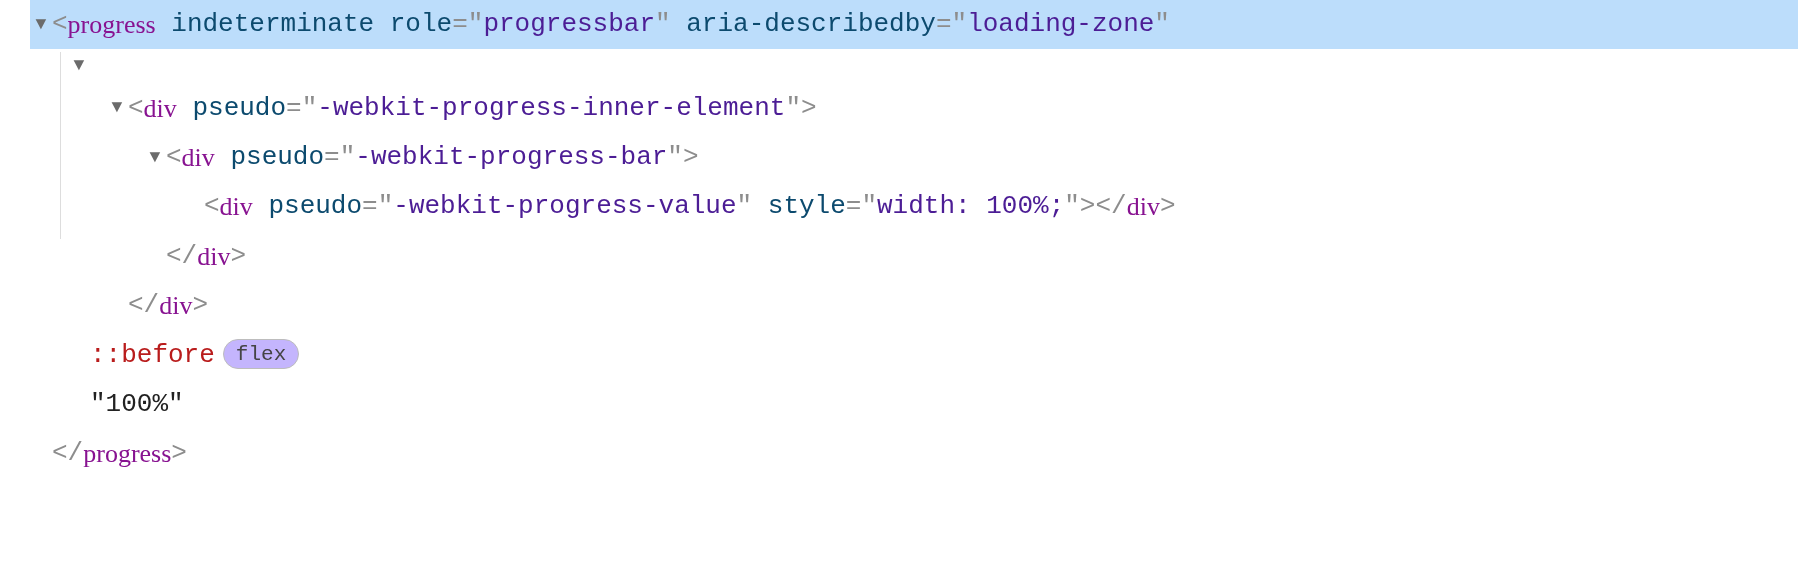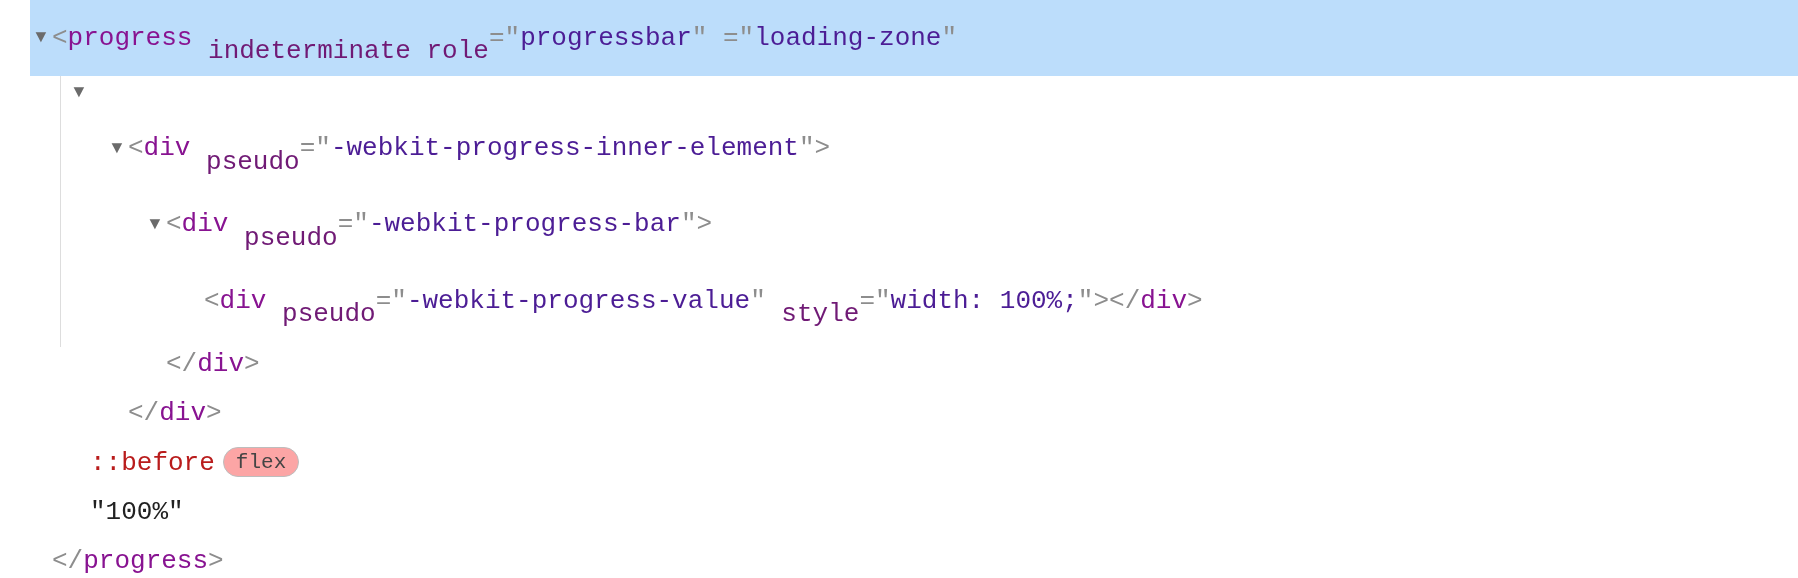--- a/index.html
+++ b/index.html
@@ -49,38 +49,38 @@
     }
     .guide {
       position: absolute;
       left: 60px;
       top: 52px;
       bottom: 240px;
       width: 1px;
       background: #ddd;
     }
     .punct { color: #8d8d8d; }
-    .tag { color: #881391; }
-    .attr-name { color: #701a75; margin-top: 27px; }
+    .tag { color: #881391; font-family: Liberation Serif, serif; }
+    .attr-name { color: #0c4a6e; }
     .attr-val { color: #4c1d95; }
     .shadow { color: #8d8d8d; }
     .pseudo { color: #b91c1c; }
     .text-node { color: #222; }
     .chip {
       display: inline-flex;
       align-items: center;
       justify-content: center;
       height: 30px;
       padding: 0 12px;
       margin-left: 8px;
       font-size: 21px;
       line-height: 1;
       border: 1px solid #bdbdbd;
       border-radius: 16px;
-      background: #fca5a5;
+      background: #c4b5fd;
       color: #444;
       position: relative;
       top: -1px;
     }
     .closepunct { color: #8d8d8d; }
   </style>
 </head>
 <body>
 
 <div class="tree">
@@ -93,20 +93,21 @@
       <span class="tag">progress</span>
     <span>&nbsp;</span>
       <span class="attr-name">indeterminate</span>
     <span>&nbsp;</span>
       <span class="attr-name">role</span>
       <span class="punct">=</span>
       <span class="closepunct">"</span>
       <span class="attr-val">progressbar</span>
       <span class="closepunct">"</span>
     <span>&nbsp;</span>
+      <span class="attr-name">aria-describedby</span>
       <span class="punct">=</span>
       <span class="closepunct">"</span>
       <span class="attr-val">loading-zone</span>
       <span class="closepunct">"</span>
   </div>
 
   <div class="line">
     <span class="indent i1"></span>
     <span class="toggle">▼</span>
   </div>

